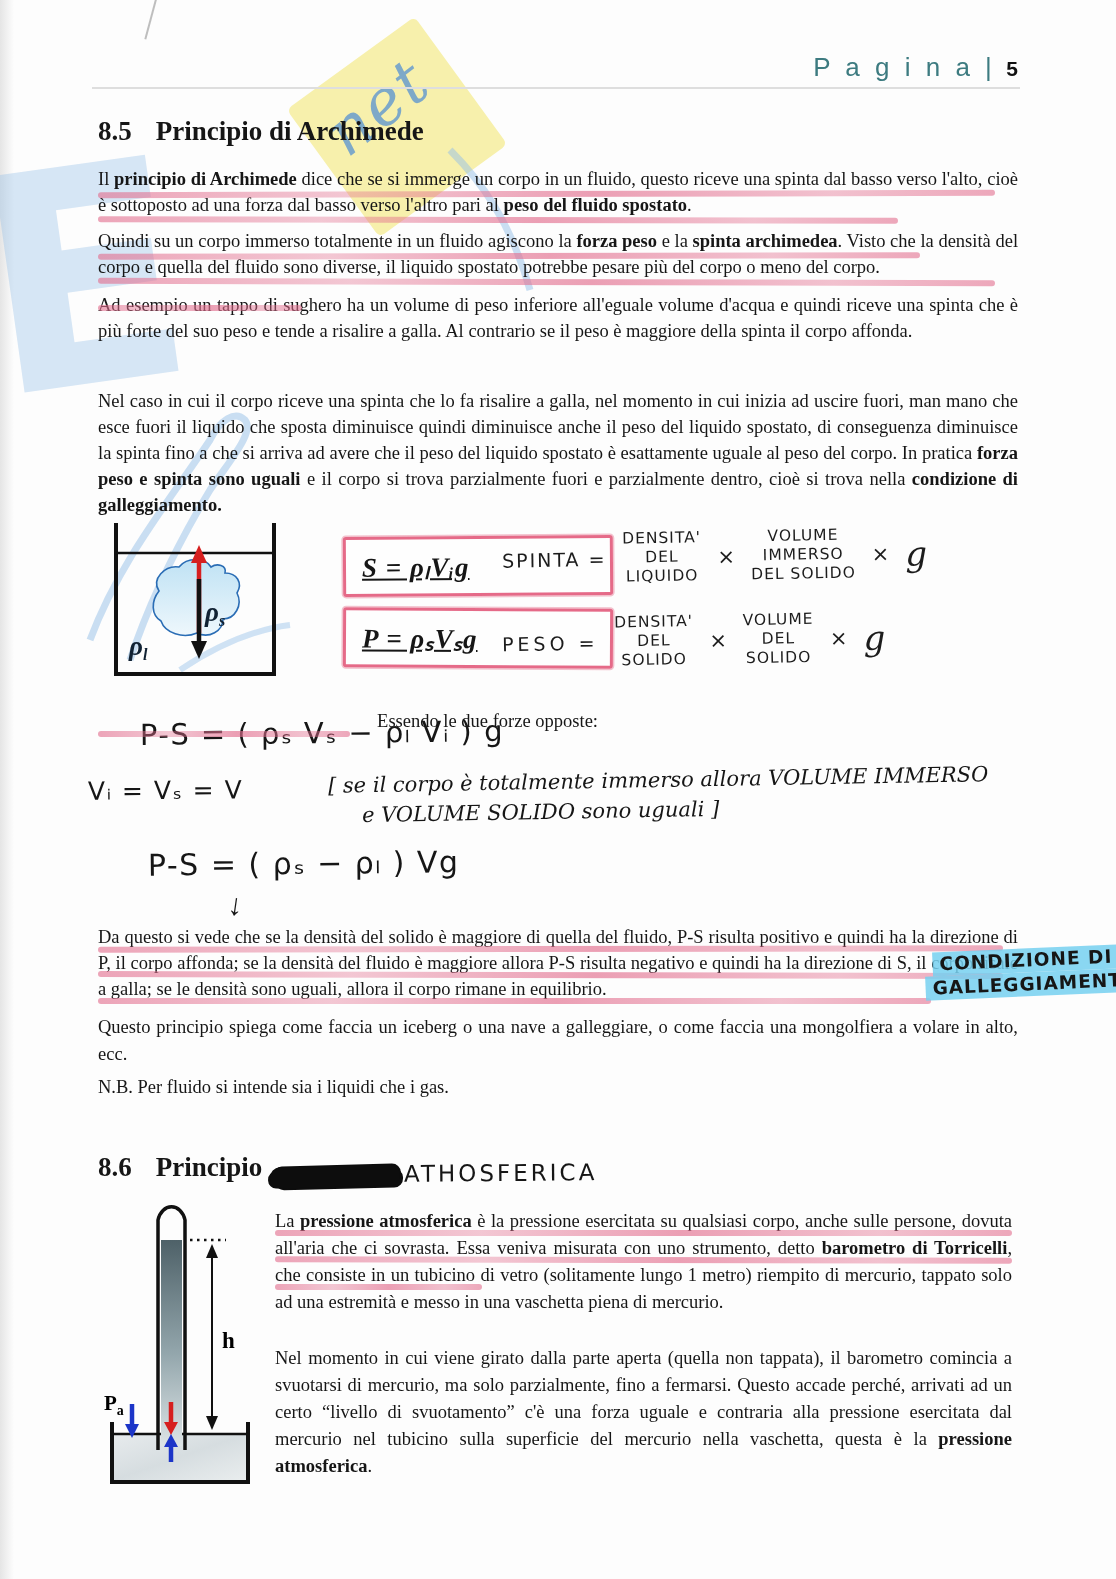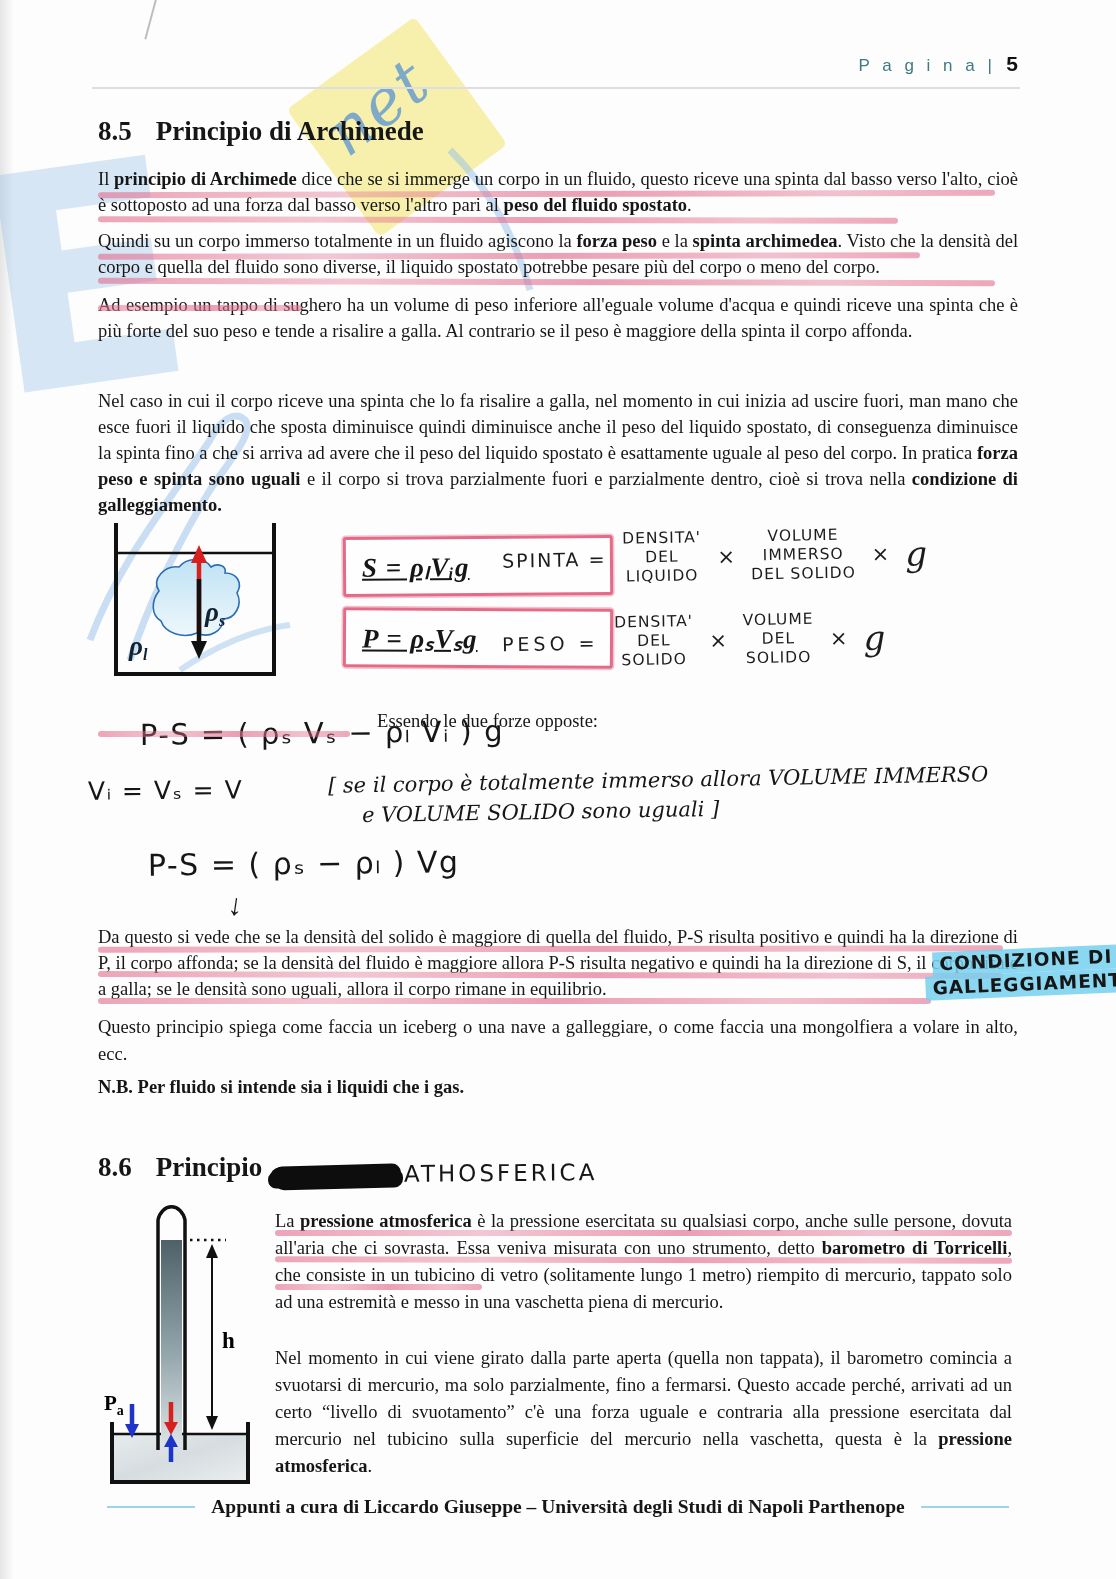--- a/index.html
+++ b/index.html
@@ -17,31 +17,31 @@
   .wm-diamond { left:318px; top:48px; width:158px; height:158px;
     background:#f6efa5; transform:rotate(-36deg); opacity:.92; border-radius:6px; }
   .wm-script { left:322px; top:70px; font-family:"DejaVu Serif", serif; font-style:italic;
     font-size:64px; color:rgba(86,146,210,.75); transform:rotate(-38deg); letter-spacing:2px; }
   .wm-bigletter { left:-18px; top:130px; font-family:"DejaVu Sans", sans-serif; font-weight:bold;
     font-size:300px; line-height:300px; color:rgba(150,192,232,.38); transform:rotate(-8deg); }
 
   
   .header { left:720px; top:52px; width:298px; text-align:right;
     font-family:"Liberation Sans", sans-serif; }
-  .header .pagina { color:#3d7b80; font-size:17px; letter-spacing:4px; }
+  .header .pagina { color:#3d7b80; font-size:26px; letter-spacing:4px; }
   .header .pnum { color:#111; font-size:21px; font-weight:bold; margin-left:6px; }
   .header-rule { left:92px; top:87px; width:928px; height:2px; background:#dedede; }
 
   .h1 { font-size:27px; font-weight:bold; white-space:nowrap; }
   .h1 .num { margin-right:24px;margin-top:12px; }
 
   
   .bt { font-size:18.5px; line-height:26px; text-align:justify; width:920px; left:98px; }
   .bt86 { font-size:18.5px; line-height:27px; text-align:justify; width:737px; left:275px; }
-  .nb { font-weight:bold; }
+  .nb { font-weight:normal; }
 
   
   .pl { position:absolute; height:6px; border-radius:3px; z-index:3; pointer-events:none;
     background:linear-gradient(90deg, rgba(226,110,142,.62), rgba(226,110,142,.38) 28%,
       rgba(226,110,142,.66) 55%, rgba(226,110,142,.42) 82%, rgba(226,110,142,.6)); }
 
   
   .sketchbox { position:absolute; width:248px; padding:8px 0 9px 16px;
     border:3px solid rgba(224,80,115,.85); border-radius:3px;
     box-shadow:0 0 0 1.5px rgba(224,80,115,.35); background:rgba(255,255,255,.4); }
@@ -234,19 +234,14 @@
     <line x1="71" y1="264" x2="71" y2="246" stroke="#1c35c8" stroke-width="4.5"></line>
     <polygon points="64,249 78,249 71,236" fill="#1c35c8"></polygon>
   </svg>
 
   <div class="abs bt86" style="top:1208px;">La <b>pressione atmosferica</b> è la pressione esercitata su qualsiasi corpo, anche sulle persone, dovuta all'aria che ci sovrasta. Essa veniva misurata con uno strumento, detto <b>barometro di Torricelli</b>, che consiste in un tubicino di vetro (solitamente lungo 1 metro) riempito di mercurio, tappato solo ad una estremità e messo in una vaschetta piena di mercurio.</div>
   <div class="abs bt86" style="top:1345px;">Nel momento in cui viene girato dalla parte aperta (quella non tappata), il barometro comincia a svuotarsi di mercurio, ma solo parzialmente, fino a fermarsi. Questo accade perché, arrivati ad un certo “livello di svuotamento” c'è una forza uguale e contraria alla pressione esercitata dal mercurio nel tubicino sulla superficie del mercurio nella vaschetta, questa è la <b>pressione atmosferica</b>.</div>
   <div class="pl" style="left:275px; top:1230px; width:737px;"></div>
   <div class="pl" style="left:275px; top:1257px; width:737px; transform:rotate(.1deg);"></div>
   <div class="pl" style="left:275px; top:1284px; width:207px;"></div>
 
-  <div class="abs footer">
-    <div class="fline"></div>
-    <div class="ftext">Appunti a cura di Liccardo Giuseppe – Università degli Studi di Napoli Parthenope</div>
-    <div class="fline"></div>
-  </div>
 
 </div>
 
 </body></html>

